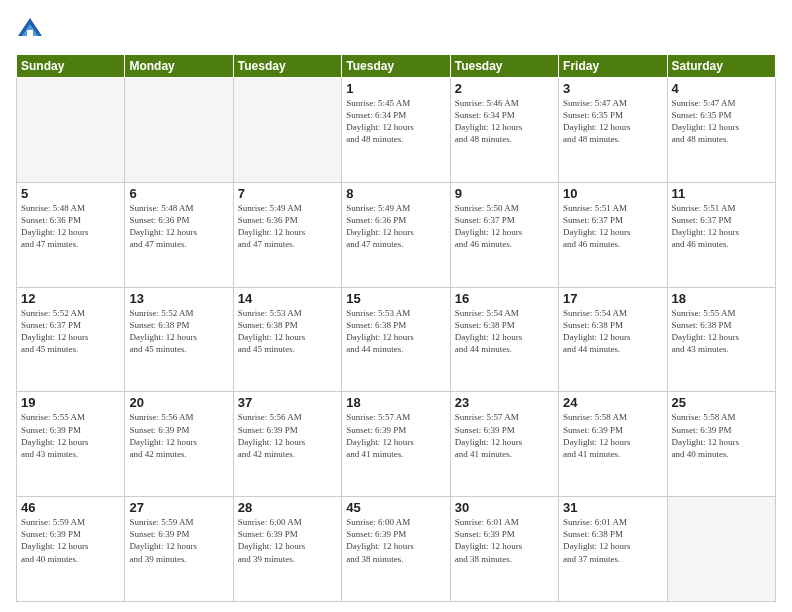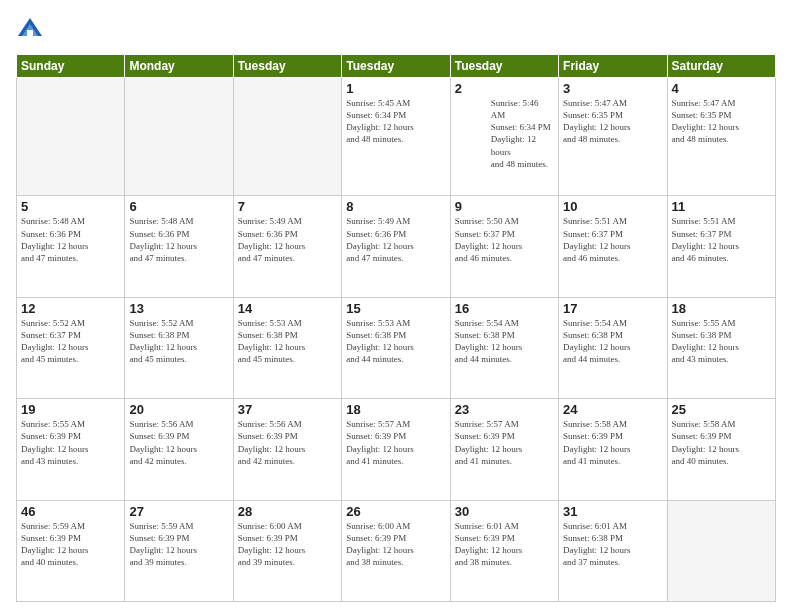--- a/index.html
+++ b/index.html
@@ -143,21 +143,21 @@
           <td class="empty"></td>
           <td>
             <span class="day-num">1</span>
             <div class="day-info" style="white-space: pre-line;">Sunrise: 5:45 AM
 Sunset: 6:34 PM
 Daylight: 12 hours
 and 48 minutes.</div>
           </td>
           <td>
             <span class="day-num">2</span>
-            <div class="day-info" style="white-space: pre-line; margin-left: 36px;">Sunrise: 5:46 AM
+            <div class="day-info" style="white-space: pre-line;">Sunrise: 5:46 AM
 Sunset: 6:34 PM
 Daylight: 12 hours
 and 48 minutes.</div>
           </td>
           <td>
             <span class="day-num">3</span>
             <div class="day-info" style="white-space: pre-line;">Sunrise: 5:47 AM
 Sunset: 6:35 PM
 Daylight: 12 hours
 and 48 minutes.</div>
@@ -339,21 +339,21 @@
 and 39 minutes.</div>
           </td>
           <td>
             <span class="day-num">28</span>
             <div class="day-info" style="white-space: pre-line;">Sunrise: 6:00 AM
 Sunset: 6:39 PM
 Daylight: 12 hours
 and 39 minutes.</div>
           </td>
           <td>
-            <span class="day-num">26</span>
+            <span class="day-num">45</span>
             <div class="day-info" style="white-space: pre-line;">Sunrise: 6:00 AM
 Sunset: 6:39 PM
 Daylight: 12 hours
 and 38 minutes.</div>
           </td>
           <td>
             <span class="day-num">30</span>
             <div class="day-info" style="white-space: pre-line;">Sunrise: 6:01 AM
 Sunset: 6:39 PM
 Daylight: 12 hours

